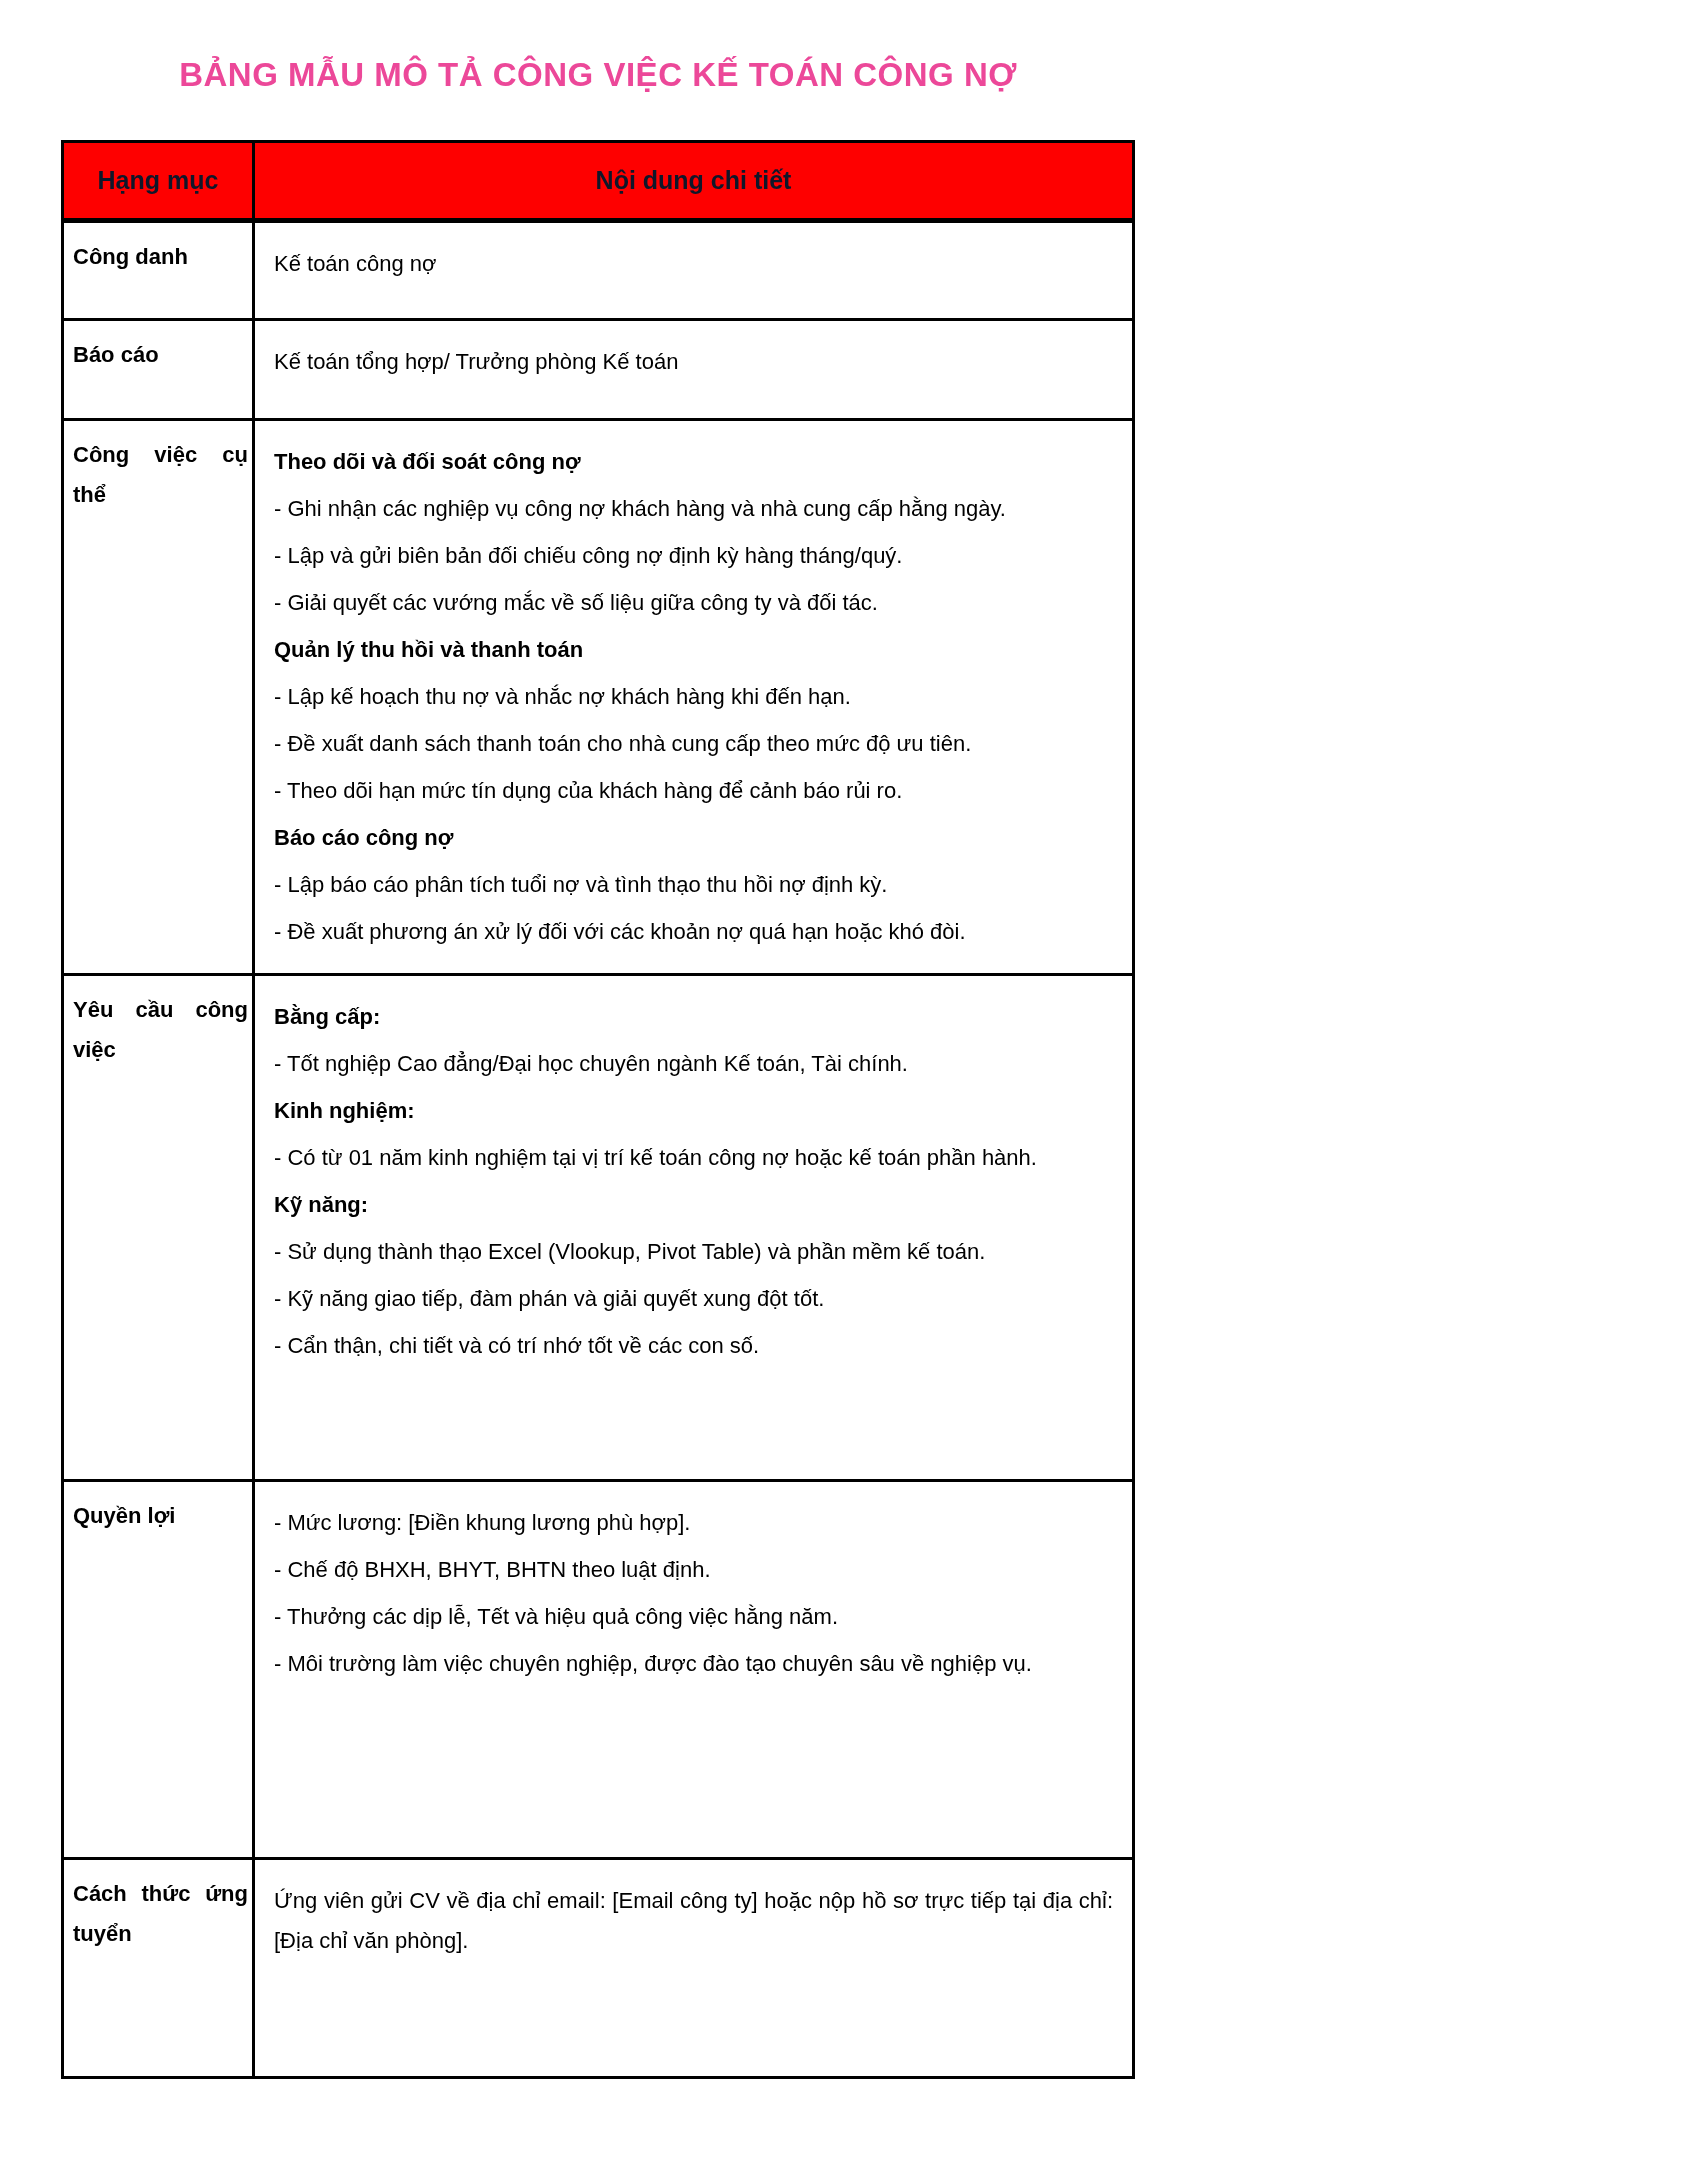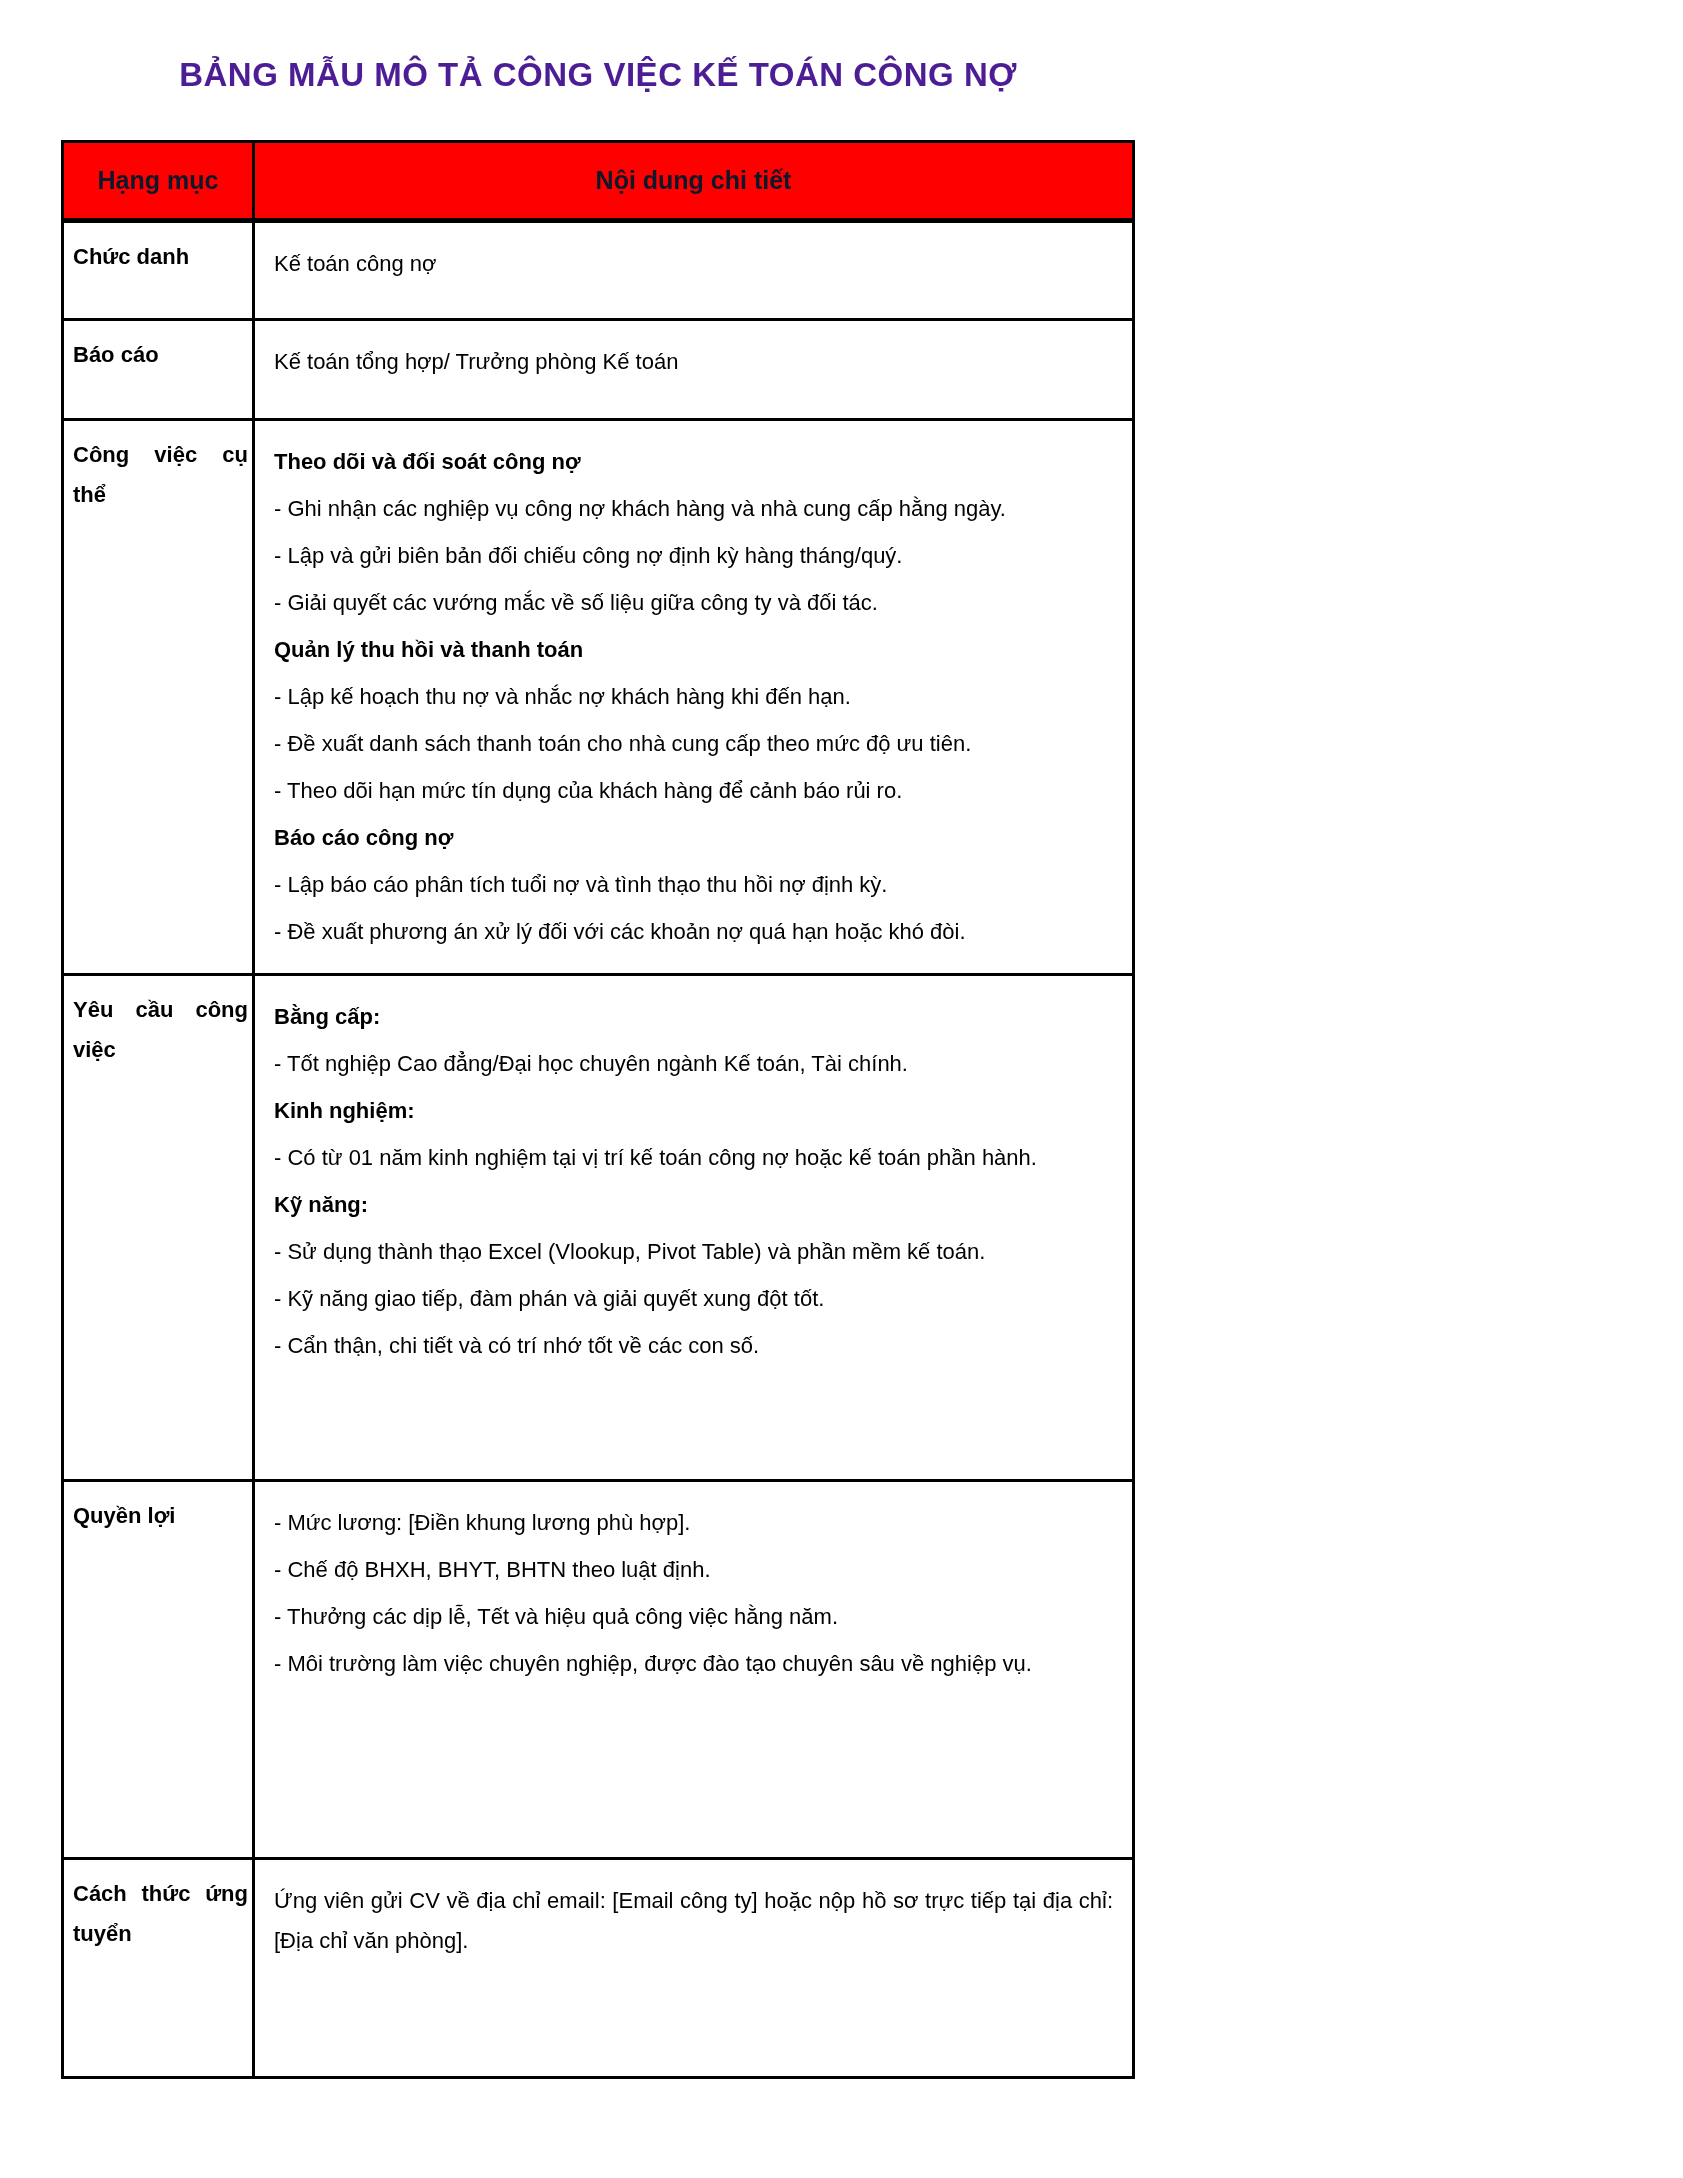--- a/index.html
+++ b/index.html
@@ -21,21 +21,21 @@
     width: 1074px;
   }
   .doc-title {
     margin: 0;
     padding-top: 54px;
     text-align: center;
     font-size: 33px;
     font-weight: bold;
     line-height: 42px;
     letter-spacing: 0.5px;
-    color: #4c1d95;
+    color: #ec4899;
   }
   table.jd-table {
     margin-top: 44px;
     width: 1074px;
     border-collapse: collapse;
     table-layout: fixed;
   }
   .jd-table th, .jd-table td {
     border: 3px solid #000000;
     vertical-align: top;
@@ -88,21 +88,21 @@
       <col>
     </colgroup>
     <thead>
       <tr>
         <th>Hạng mục</th>
         <th>Nội dung chi tiết</th>
       </tr>
     </thead>
     <tbody id="jd-body">
         <tr>
-          <td class="cell-label">Chức danh</td>
+          <td class="cell-label">Công danh</td>
           <td class="cell-content">
             <p>Kế toán công nợ</p>
           </td>
         </tr>
         <tr>
           <td class="cell-label">Báo cáo</td>
           <td class="cell-content">
             <p>Kế toán tổng hợp/ Trưởng phòng Kế toán</p>
           </td>
         </tr>

